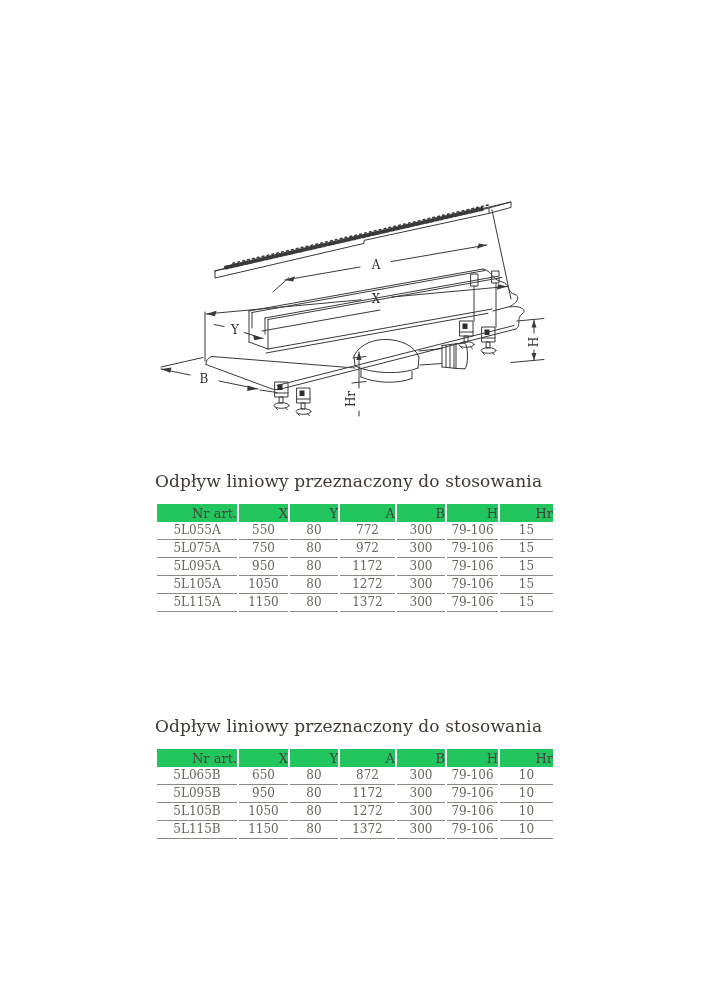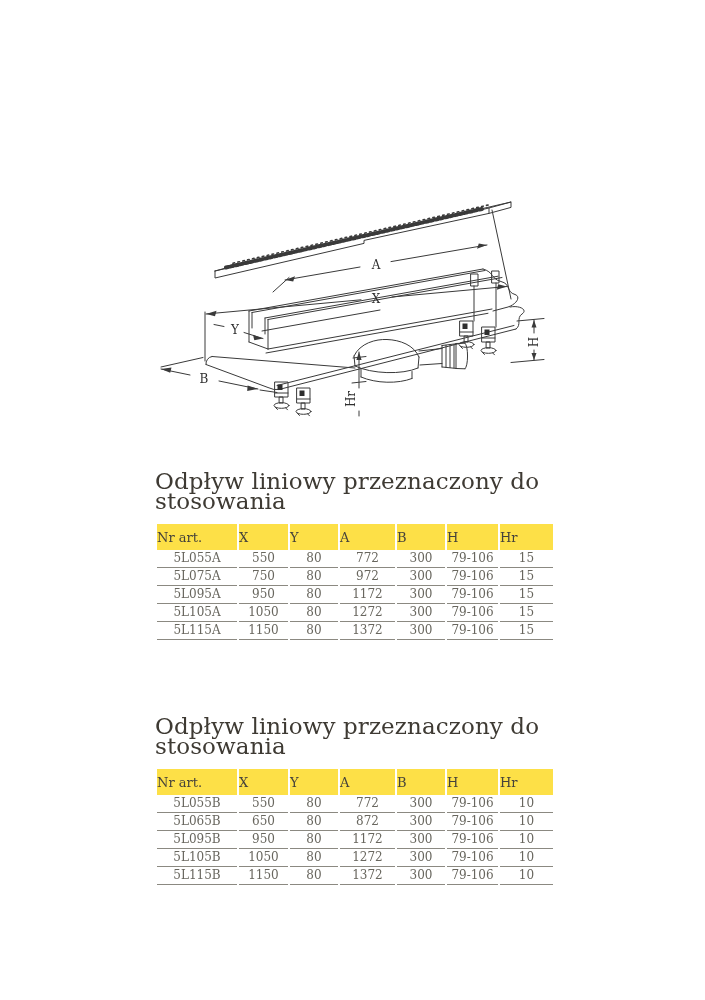--- a/index.html
+++ b/index.html
@@ -4,25 +4,25 @@
 <style>
   html,body{margin:0;padding:0;}
   body{background:#ffffff;}
   .page{position:relative;width:705px;height:1000px;background:#ffffff;overflow:hidden;
         font-family:"DejaVu Serif","Liberation Serif",serif;}
   .drawing{position:absolute;left:140px;top:168px;width:430px;height:264px;}
   .drawing svg{display:block;}
   .sec{position:absolute;left:155px;width:410px;}
   .sec1{top:471px;}
   .sec2{top:716px;}
-  h2.title{margin:0 0 13px 0;font-size:23px;line-height:20px;font-weight:normal;
+  h2.title{margin:0 0 13px 0;font-size:17px;line-height:20px;font-weight:normal;
            color:#3e3a33;letter-spacing:.1px;}
   table.spec{border-collapse:separate;border-spacing:2px 0;table-layout:fixed;}
-  table.spec th{background:#fde047;font-weight:normal;font-size:13px;color:#45423b;
-                height:26px;padding:0;text-align:left;}
+  table.spec th{background:#22c55e;font-weight:normal;font-size:13px;color:#45423b;
+                height:18px;padding:0;text-align:right;}
   table.spec td{font-size:12px;color:#68665e;text-align:center;height:17px;line-height:17px;
                 padding:0;border-bottom:1px solid #8b8981;}
   .c1{width:80px;} .c2{width:49px;} .c3{width:48px;} .c4{width:55px;}
   .c5{width:48px;} .c6{width:51px;} .c7{width:53px;}
   .dimtext{font-family:"DejaVu Serif","Liberation Serif",serif;font-size:12px;fill:#2f2f2f;}
 </style>
 </head>
 <body>
 
 <div class="page">
@@ -261,29 +261,20 @@
             <th>X</th>
             <th>Y</th>
             <th>A</th>
             <th>B</th>
             <th>H</th>
             <th>Hr</th>
           </tr>
         </thead>
       <tbody>
           <tr>
-            <td>5L055B</td>
-            <td>550</td>
-            <td>80</td>
-            <td>772</td>
-            <td>300</td>
-            <td>79-106</td>
-            <td>10</td>
-          </tr>
-          <tr>
             <td>5L065B</td>
             <td>650</td>
             <td>80</td>
             <td>872</td>
             <td>300</td>
             <td>79-106</td>
             <td>10</td>
           </tr>
           <tr>
             <td>5L095B</td>

